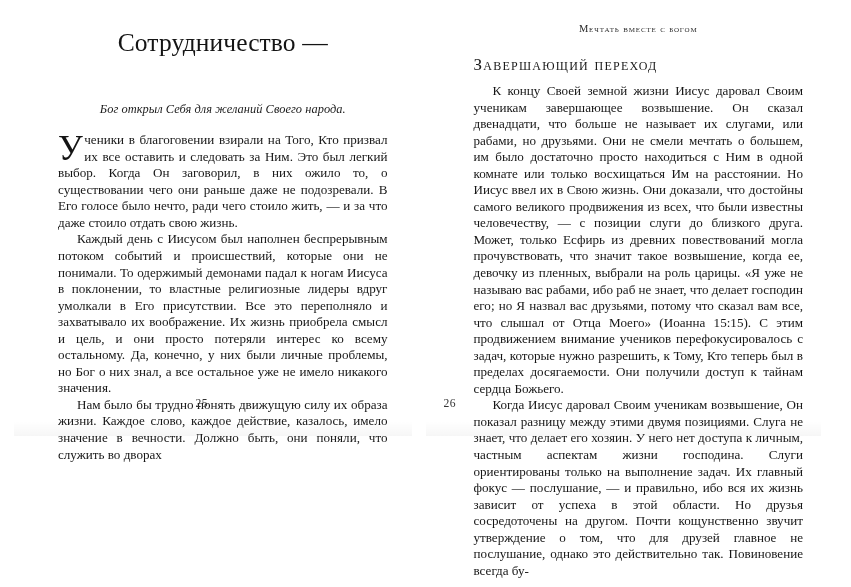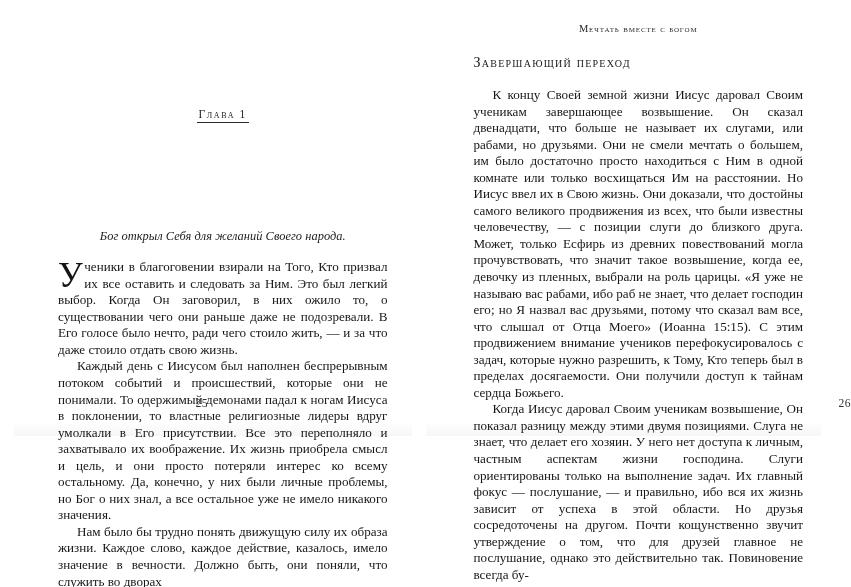--- a/index.html
+++ b/index.html
@@ -109,54 +109,51 @@
     font-size: 35px;
     line-height: 27px;
     padding: 2px 1.5px 0 0;
     margin-top: 1px;
     color: #141414;
     font-weight: 400;
   }
 
   
   .subhead {
-    font-size: 14px;
+    font-size: 17px;
     letter-spacing: 1.25px;
     font-variant: small-caps;
     color: #191919;
     margin-top: 21px;
-    margin-bottom: 16px;
+    margin-bottom: 8px;
   }
 
   .rp-top-block { margin-top: 20px; }
 
   
   .folio {
     position: absolute;
     bottom: 26px;
     font-size: 11.6px;
     color: #333333;
     letter-spacing: 0.4px;
   }
   .page-left .folio  { left: 0; right: 0; text-align: center; margin-left: -22px; }
-  .page-right .folio { left: 0; right: 0; text-align: right; margin-left: 18px; }
+  .page-right .folio { left: 0; right: 0; text-align: left; margin-left: 18px; }
 </style>
 </head>
 <body>
 
 <div class="spread">
 
   <div class="page page-left">
 
-    <div class="chapter-label">
-      <span class="chapter-label-inner">Глава 1</span>
-    </div>
 
     <h1 class="chapter-title">
-      <br>
+      <span>Сотрудничество —</span><br>
     </h1>
 
     <div class="epigraph">Бог открыл Себя для желаний Своего народа.</div>
 
     <div class="body-block">
       <p class="para dropcap-para"><span class="dropcap">У</span><span>ченики в благоговении взирали на Того, Кто призвал их все оставить и следовать за Ним. Это был легкий выбор. Когда Он заговорил, в них ожило то, о существовании чего они раньше даже не подозревали. В Его голосе было нечто, ради чего стоило жить, — и за что даже стоило отдать свою жизнь.</span></p>
       <p class="para">Каждый день с Иисусом был наполнен беспрерывным потоком событий и происшествий, которые они не понимали. То одержимый демонами падал к ногам Иисуса в поклонении, то властные религиозные лидеры вдруг умолкали в Его присутствии. Все это переполняло и захватывало их воображение. Их жизнь приобрела смысл и цель, и они просто потеряли интерес ко всему остальному. Да, конечно, у них были личные проблемы, но Бог о них знал, а все остальное уже не имело никакого значения.</p>
       <p class="para">Нам было бы трудно понять движущую силу их образа жизни. Каждое слово, каждое действие, казалось, имело значение в вечности. Должно быть, они поняли, что служить во дворах</p>
     </div>
 

